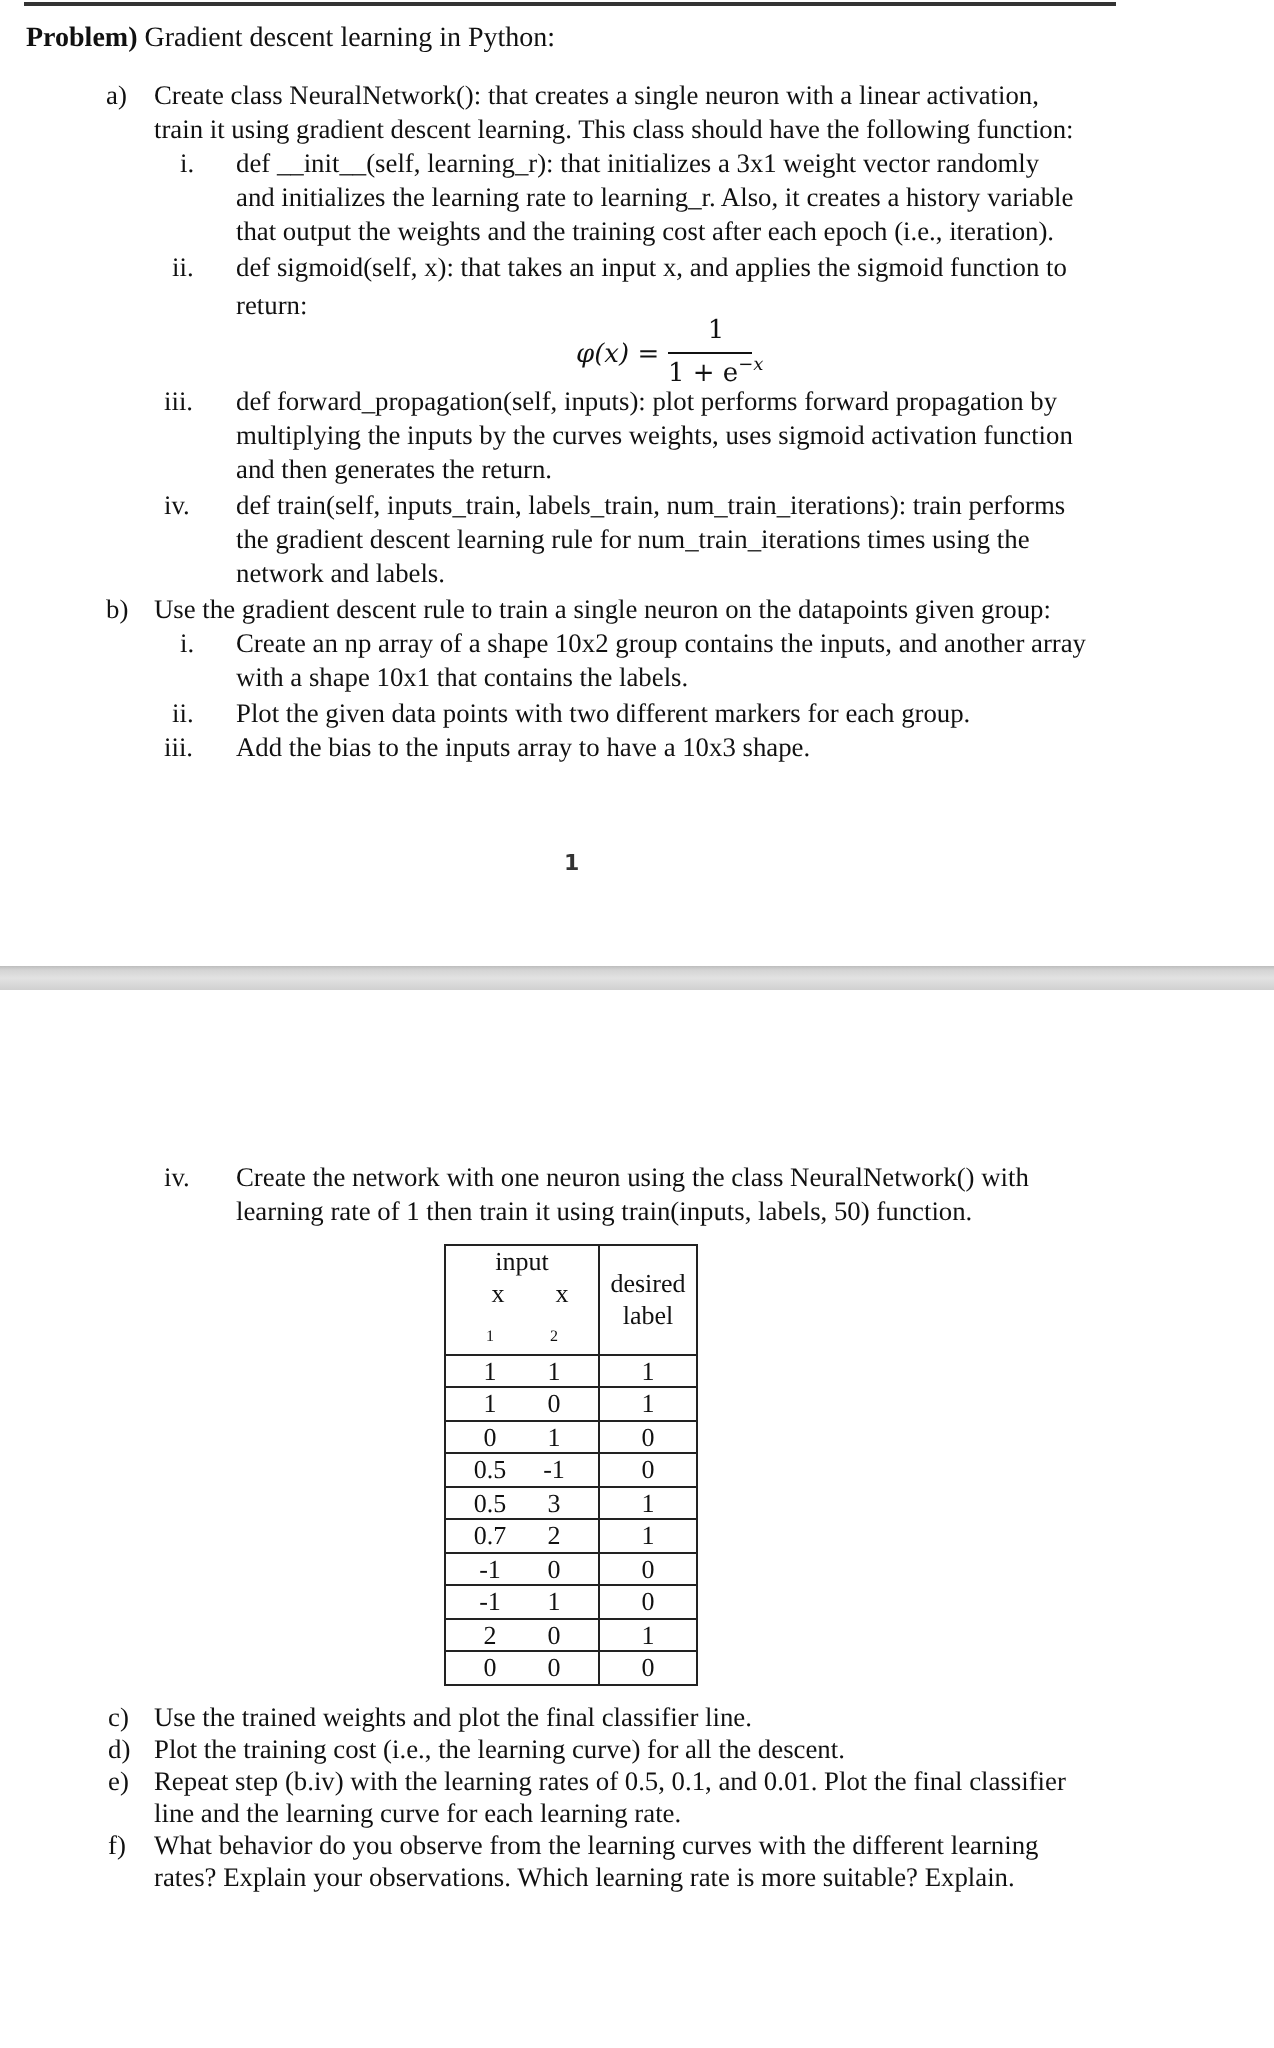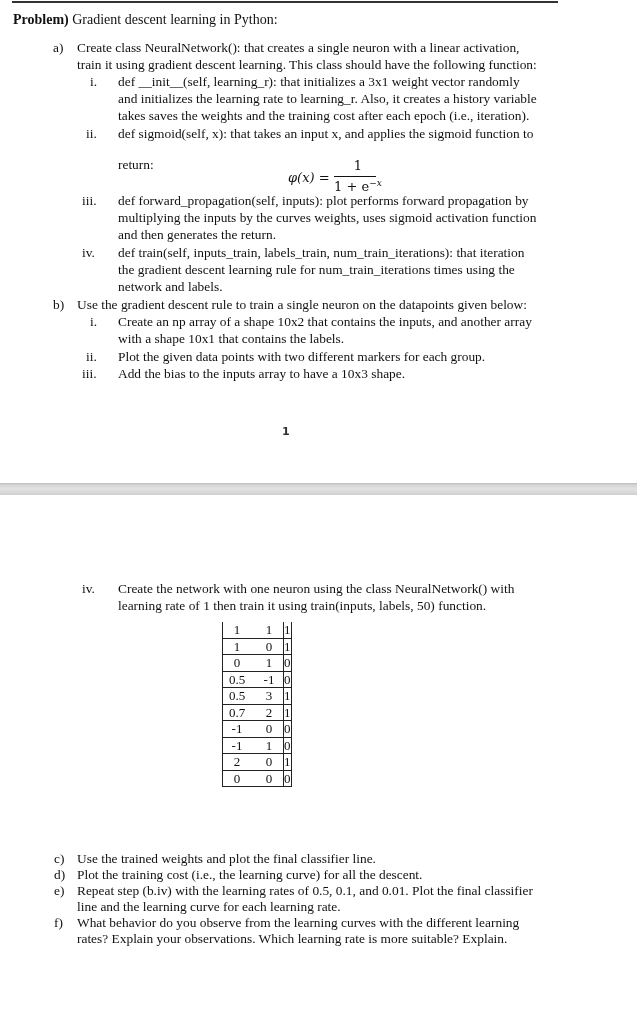--- a/index.html
+++ b/index.html
@@ -37,69 +37,82 @@
 <div class="abs title"><b>Problem)</b><span> Gradient descent learning in Python:</span></div>
 
 <div>
   <span class="lbl" style="left:53px;top:39px">a)</span>
   <span class="line" style="left:77px;top:39px">Create class NeuralNetwork(): that creates a single neuron with a linear activation,</span>
   <span class="line" style="left:77px;top:56px">train it using gradient descent learning. This class should have the following function:</span>
 
   <span class="lbl" style="left:90px;top:73px">i.</span>
   <span class="line" style="left:118px;top:73px">def __init__(self, learning_r): that initializes a 3x1 weight vector randomly</span>
   <span class="line" style="left:118px;top:90px">and initializes the learning rate to learning_r. Also, it creates a history variable</span>
-  <span class="line" style="left:118px;top:107px">takes saves the weights and the training cost after each epoch (i.e., iteration).</span>
+  <span class="line" style="left:118px;top:107px">that output the weights and the training cost after each epoch (i.e., iteration).</span>
 
   <span class="lbl" style="left:86px;top:125px">ii.</span>
   <span class="line" style="left:118px;top:125px">def sigmoid(self, x): that takes an input x, and applies the sigmoid function to</span>
-  <span class="line" style="left:118px;top:156px">return:</span>
+  <span class="line" style="left:118px;top:144px">return:</span>
 
   <div class="abs formula">
     <span class="lhs">φ(x) =</span>
     <span class="num">1</span>
     <span class="bar"></span>
     <span class="den"><span style="font-style:normal">1 + e</span><sup>−x</sup></span>
   </div>
 
   <span class="lbl" style="left:82px;top:192px">iii.</span>
   <span class="line" style="left:118px;top:192px">def forward_propagation(self, inputs): plot performs forward propagation by</span>
   <span class="line" style="left:118px;top:209px">multiplying the inputs by the curves weights, uses sigmoid activation function</span>
   <span class="line" style="left:118px;top:226px">and then generates the return.</span>
 
   <span class="lbl" style="left:82px;top:244px">iv.</span>
-  <span class="line" style="left:118px;top:244px">def train(self, inputs_train, labels_train, num_train_iterations): that iteration</span>
+  <span class="line" style="left:118px;top:244px">def train(self, inputs_train, labels_train, num_train_iterations): train performs</span>
   <span class="line" style="left:118px;top:261px">the gradient descent learning rule for num_train_iterations times using the</span>
   <span class="line" style="left:118px;top:278px">network and labels.</span>
 </div>
 
 <div>
   <span class="lbl" style="left:53px;top:296px">b)</span>
-  <span class="line" style="left:77px;top:296px">Use the gradient descent rule to train a single neuron on the datapoints given below:</span>
+  <span class="line" style="left:77px;top:296px">Use the gradient descent rule to train a single neuron on the datapoints given group:</span>
 
   <span class="lbl" style="left:90px;top:313px">i.</span>
-  <span class="line" style="left:118px;top:313px">Create an np array of a shape 10x2 that contains the inputs, and another array</span>
+  <span class="line" style="left:118px;top:313px">Create an np array of a shape 10x2 group contains the inputs, and another array</span>
   <span class="line" style="left:118px;top:330px">with a shape 10x1 that contains the labels.</span>
 
   <span class="lbl" style="left:86px;top:348px">ii.</span>
   <span class="line" style="left:118px;top:348px">Plot the given data points with two different markers for each group.</span>
 
   <span class="lbl" style="left:82px;top:365px">iii.</span>
   <span class="line" style="left:118px;top:365px">Add the bias to the inputs array to have a 10x3 shape.</span>
 </div>
 
 <span class="abs pagenum">1</span>
 
 <div class="abs pagebreak"></div>
 
 <span class="lbl" style="left:82px;top:580px">iv.</span>
 <span class="line" style="left:118px;top:580px">Create the network with one neuron using the class NeuralNetwork() with</span>
 <span class="line" style="left:118px;top:597px">learning rate of 1 then train it using train(inputs, labels, 50) function.</span>
 
 <table class="data">
   <tbody>
+      <tr class="hdr">
+    <td class="hdrin">
+      <div>input</div>
+      <div class="incell" style="width:60px">
+        <span style="width:28px"><span>x</span><sub>1</sub></span>
+        <span style="width:28px"><span>x</span><sub>2</sub></span>
+      </div>
+    </td>
+    <td class="hdrlab">
+      <div>desired</div>
+      <div>label</div>
+    </td>
+  </tr>
   <tr>
         <td>
           <div class="incell" style="width:60px">
             <span style="width:28px">1</span>
             <span style="width:28px">1</span>
           </div>
         </td>
         <td>1</td>
       </tr>
   <tr>

